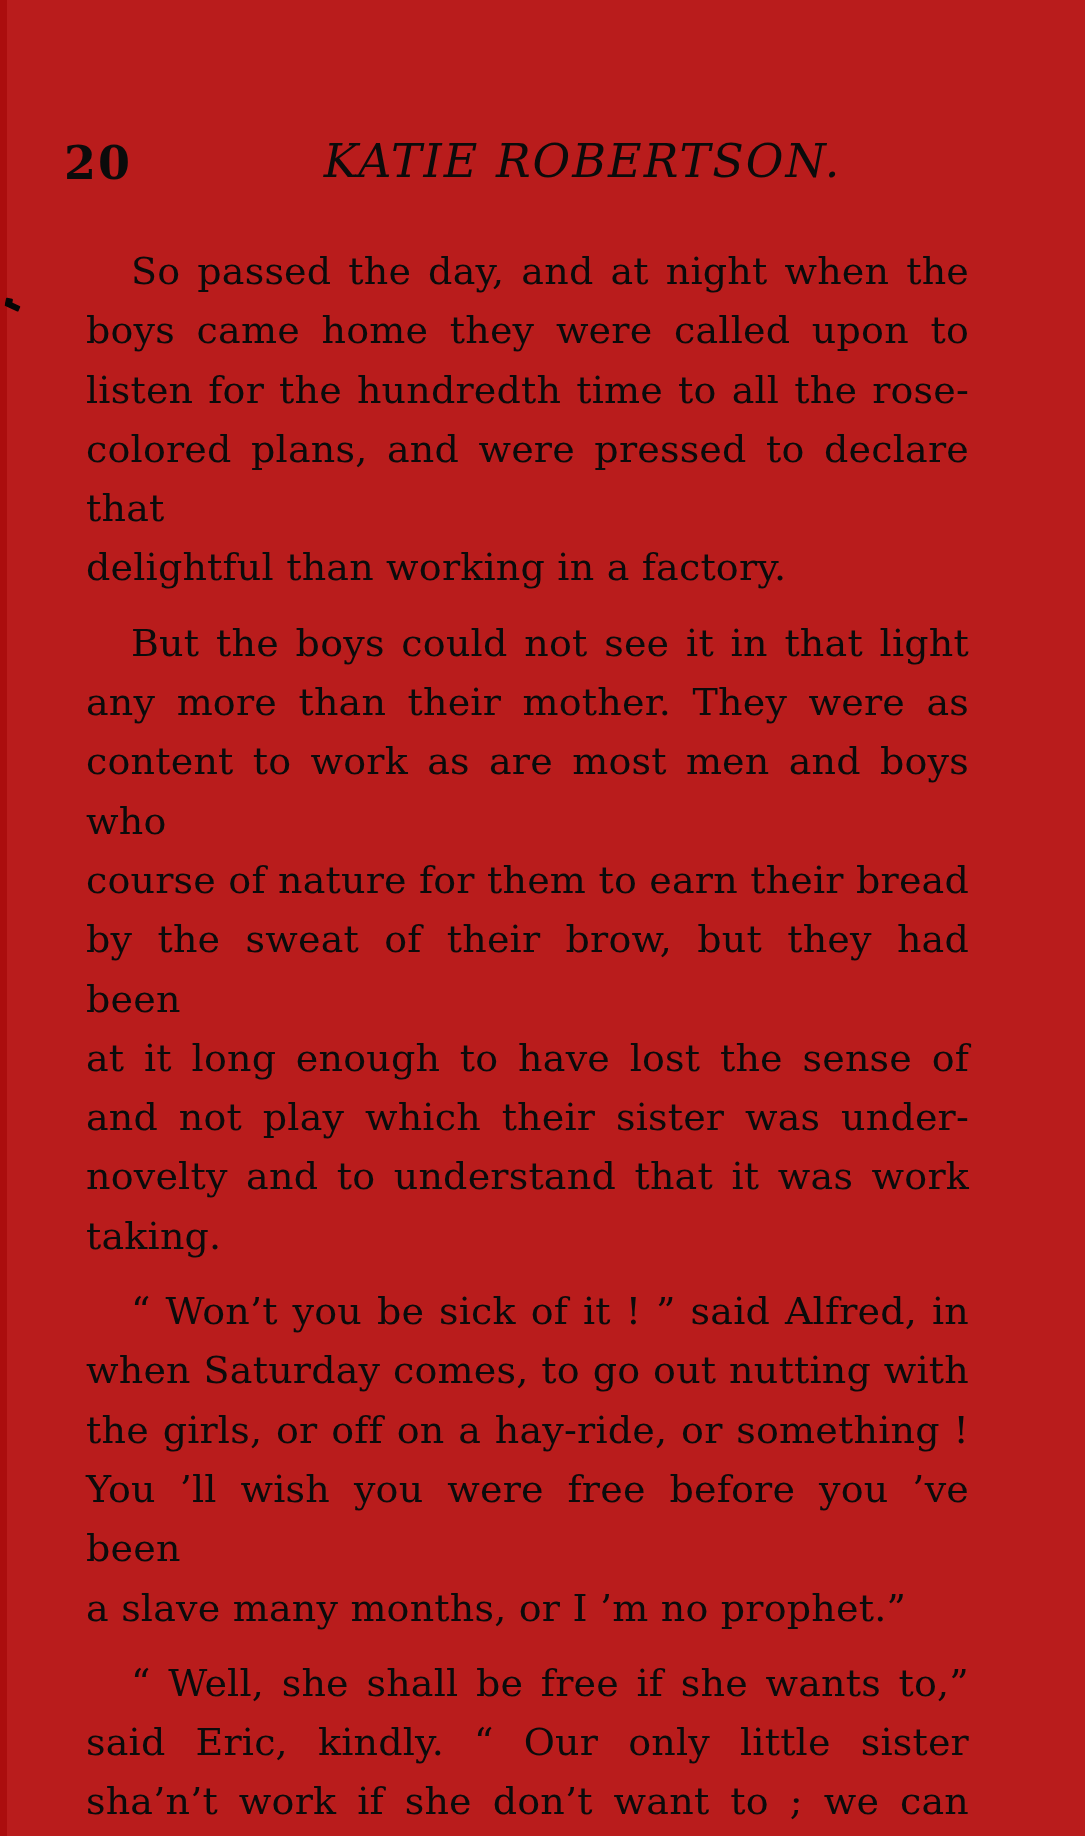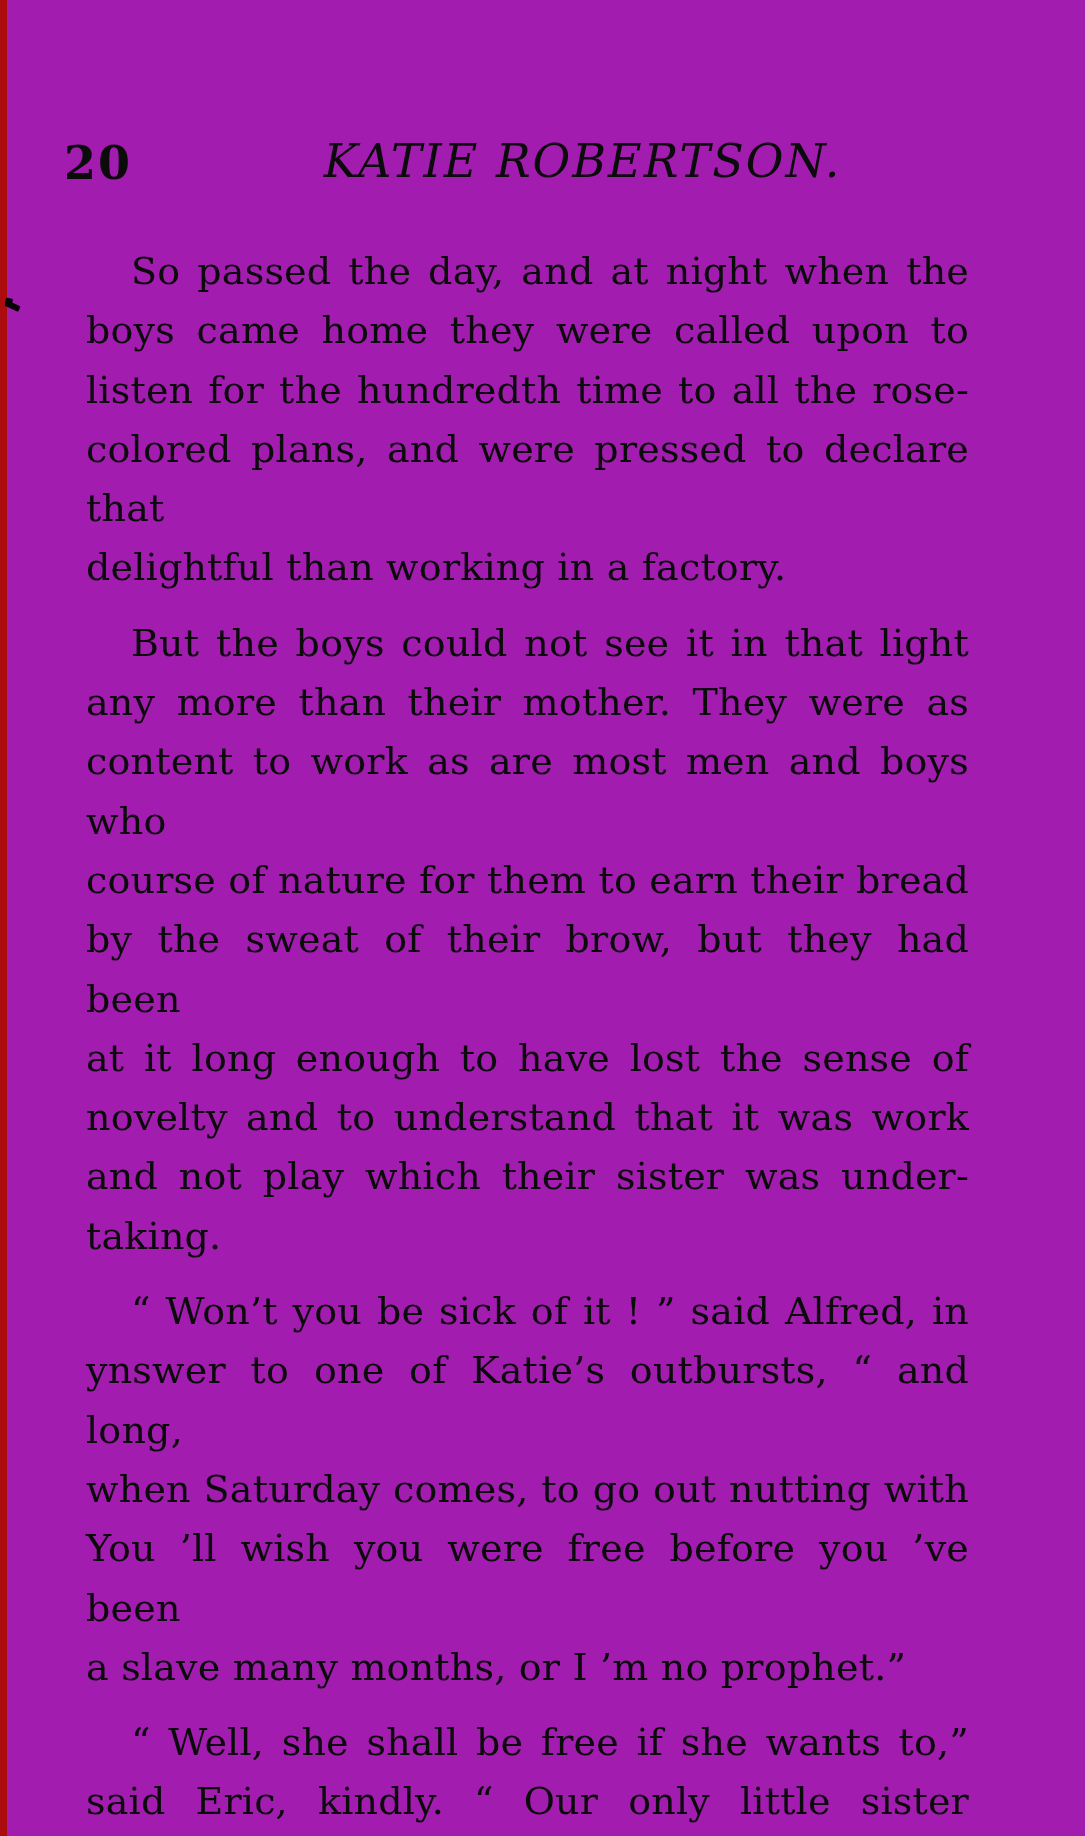--- a/index.html
+++ b/index.html
@@ -1,19 +1,19 @@
 <!DOCTYPE html>
 <html><head>
 <meta charset="utf-8">
 <style>
   html,body{margin:0;padding:0;background:#888;}
   #page{
     position:relative;
     width:1085px;height:1836px;
-    background:#a21caf;
+    background:#b91c1c;
     overflow:hidden;
     font-family:"DejaVu Serif","Liberation Serif",serif;
     color:#0b0b0b;
   }
   
   #edge-line{
     position:absolute;left:0;top:0;width:7px;height:100%;
     background:#ab0d0e;
   }
   
@@ -74,29 +74,29 @@
       <div class="line last">delightful than working in a factory.</div>
     </div>
 
     <div class="para">
       <div class="line indent">But the boys could not see it in that light</div>
       <div class="line">any more than their mother.  They were as</div>
       <div class="line">content to work as are most men and boys who</div>
       <div class="line">course of nature for them to earn their bread</div>
       <div class="line">by the sweat of their brow, but they had been</div>
       <div class="line">at it long enough to have lost the sense of</div>
+      <div class="line">and not play which their sister was under-</div>
       <div class="line">novelty and to understand that it was work</div>
-      <div class="line">and not play which their sister was under-</div>
       <div class="line last">taking.</div>
     </div>
 
     <div class="para">
       <div class="line indent">“ Won’t you be sick of it ! ” said Alfred, in</div>
-      <div class="line">ynswer to one of Katie’s outbursts, “ and long,</div>
       <div class="line">when Saturday comes, to go out nutting with</div>
+      <div class="line">the girls, or off on a hay-ride, or something !</div>
       <div class="line">You ’ll wish you were free before you ’ve been</div>
       <div class="line last">a slave many months, or I ’m no prophet.”</div>
     </div>
 
     <div class="para">
       <div class="line indent">“ Well, she shall be free if she wants to,”</div>
       <div class="line">said Eric, kindly.   “ Our only little sister</div>
       <div class="line">sha’n’t work if she don’t want to ;  we can</div>
       <div class="line last">take care of her, Alfred, can’t we ? ”</div>
     </div>

